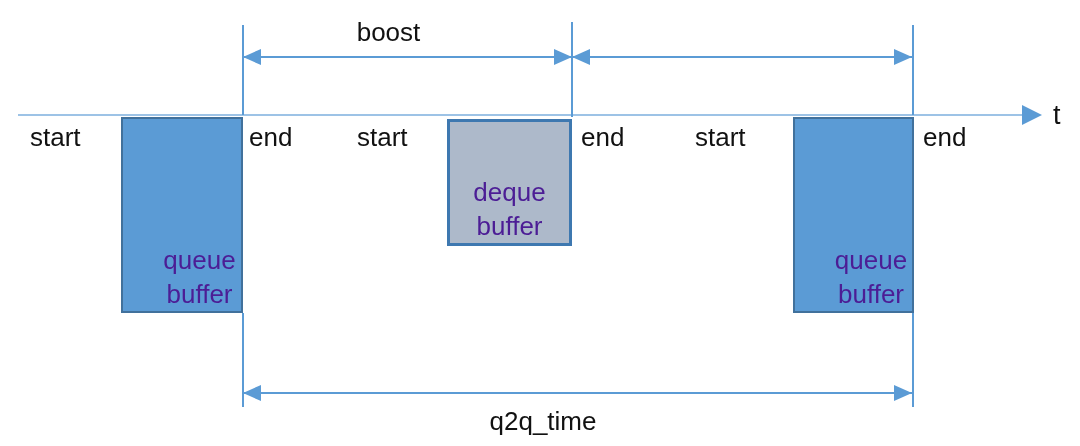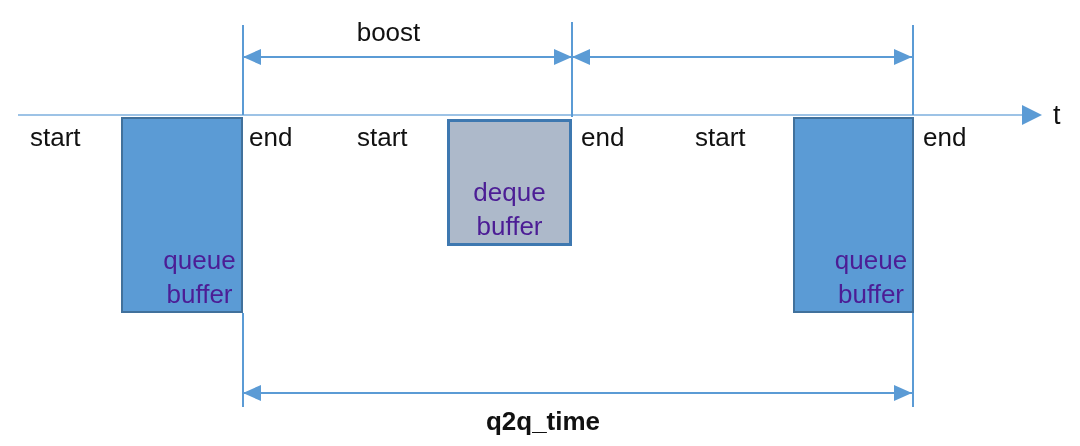--- a/index.html
+++ b/index.html
@@ -64,21 +64,21 @@
   <div class="tri tri-right" style="left:554px; top:49px;"></div>
   <div class="label center" style="left:243px; top:17px; width:291px;">boost</div>
 
   <div class="hline" style="left:572px; top:56px; width:340px;"></div>
   <div class="tri tri-left" style="left:572px; top:49px;"></div>
   <div class="tri tri-right" style="left:894px; top:49px;"></div>
 
   <div class="hline" style="left:243px; top:392px; width:669px;"></div>
   <div class="tri tri-left" style="left:243px; top:385px;"></div>
   <div class="tri tri-right" style="left:894px; top:385px;"></div>
-  <div class="label center" style="left:243px; top:406px; width:600px;font-weight:bold;">q2q_time</div>
+  <div class="label center" style="left:243px; top:406px; width:600px;">q2q_time</div>
 
   <div class="box queue" style="left:121px; top:117px; width:122px; height:196px;">
     <span>queue</span>
     <span>buffer</span>
   </div>
 
   <div class="box deque" style="left:447px; top:119px; width:125px; height:127px;">
     <span>deque</span>
     <span>buffer</span>
   </div>

